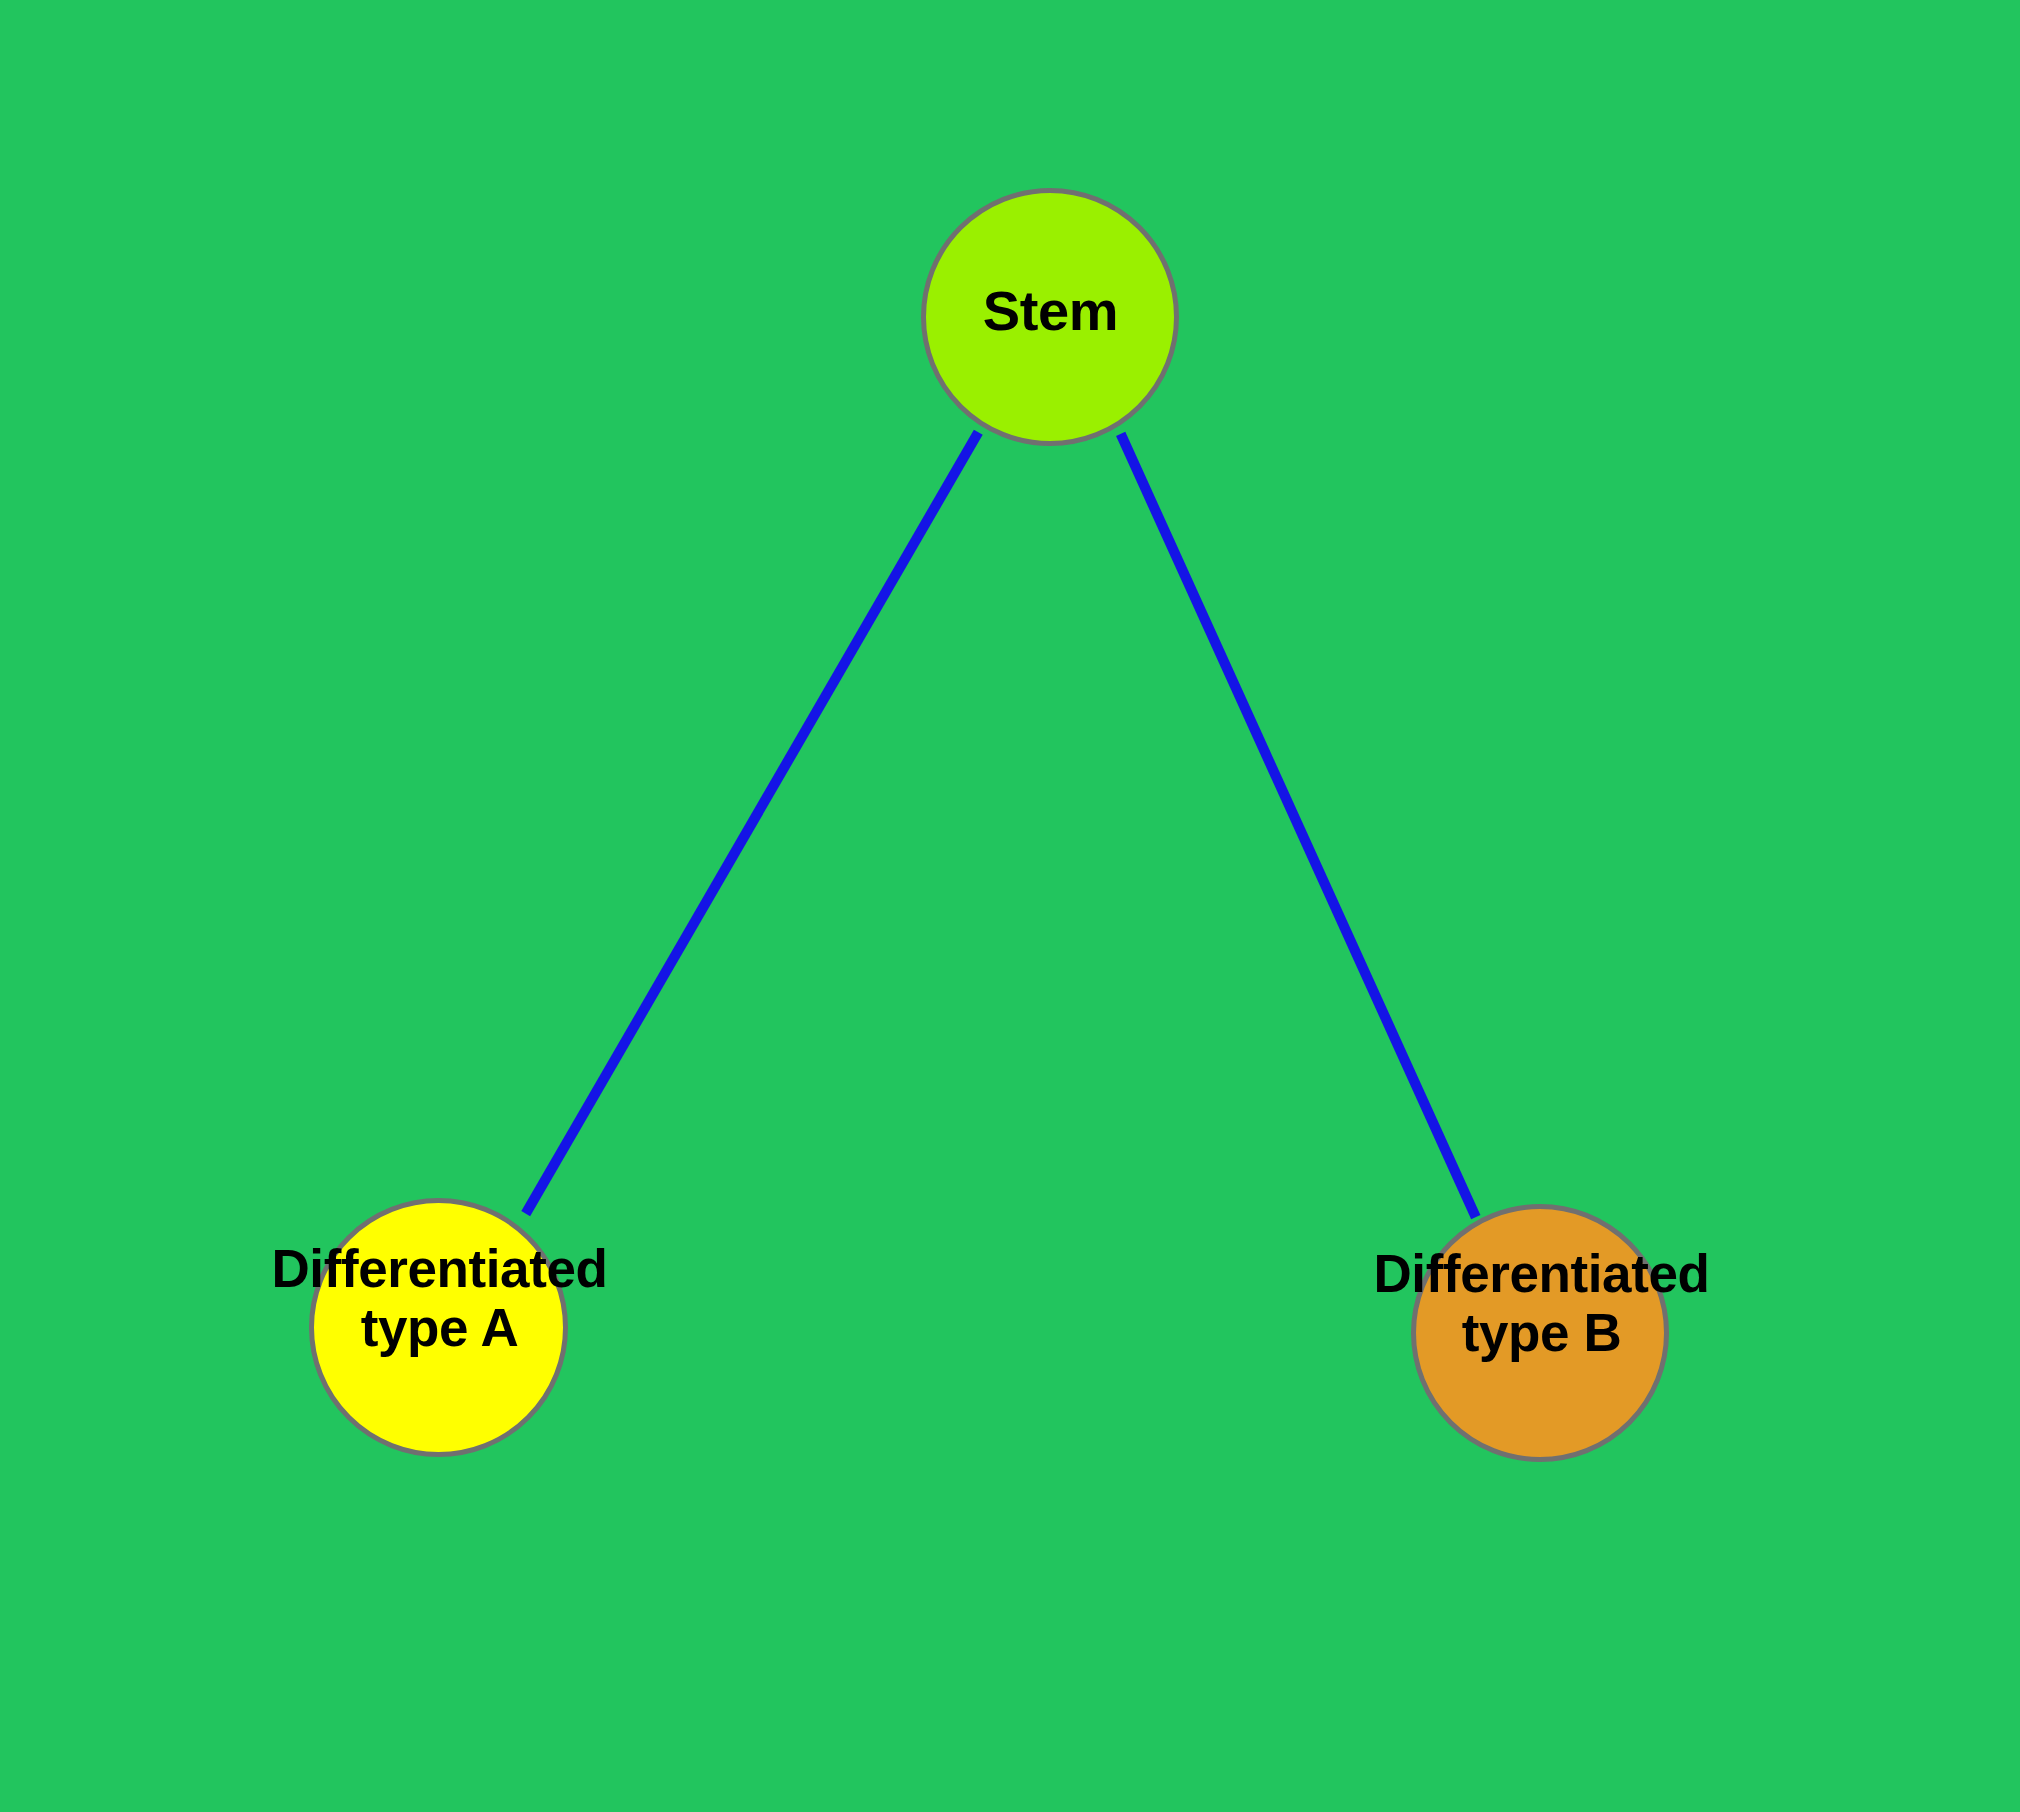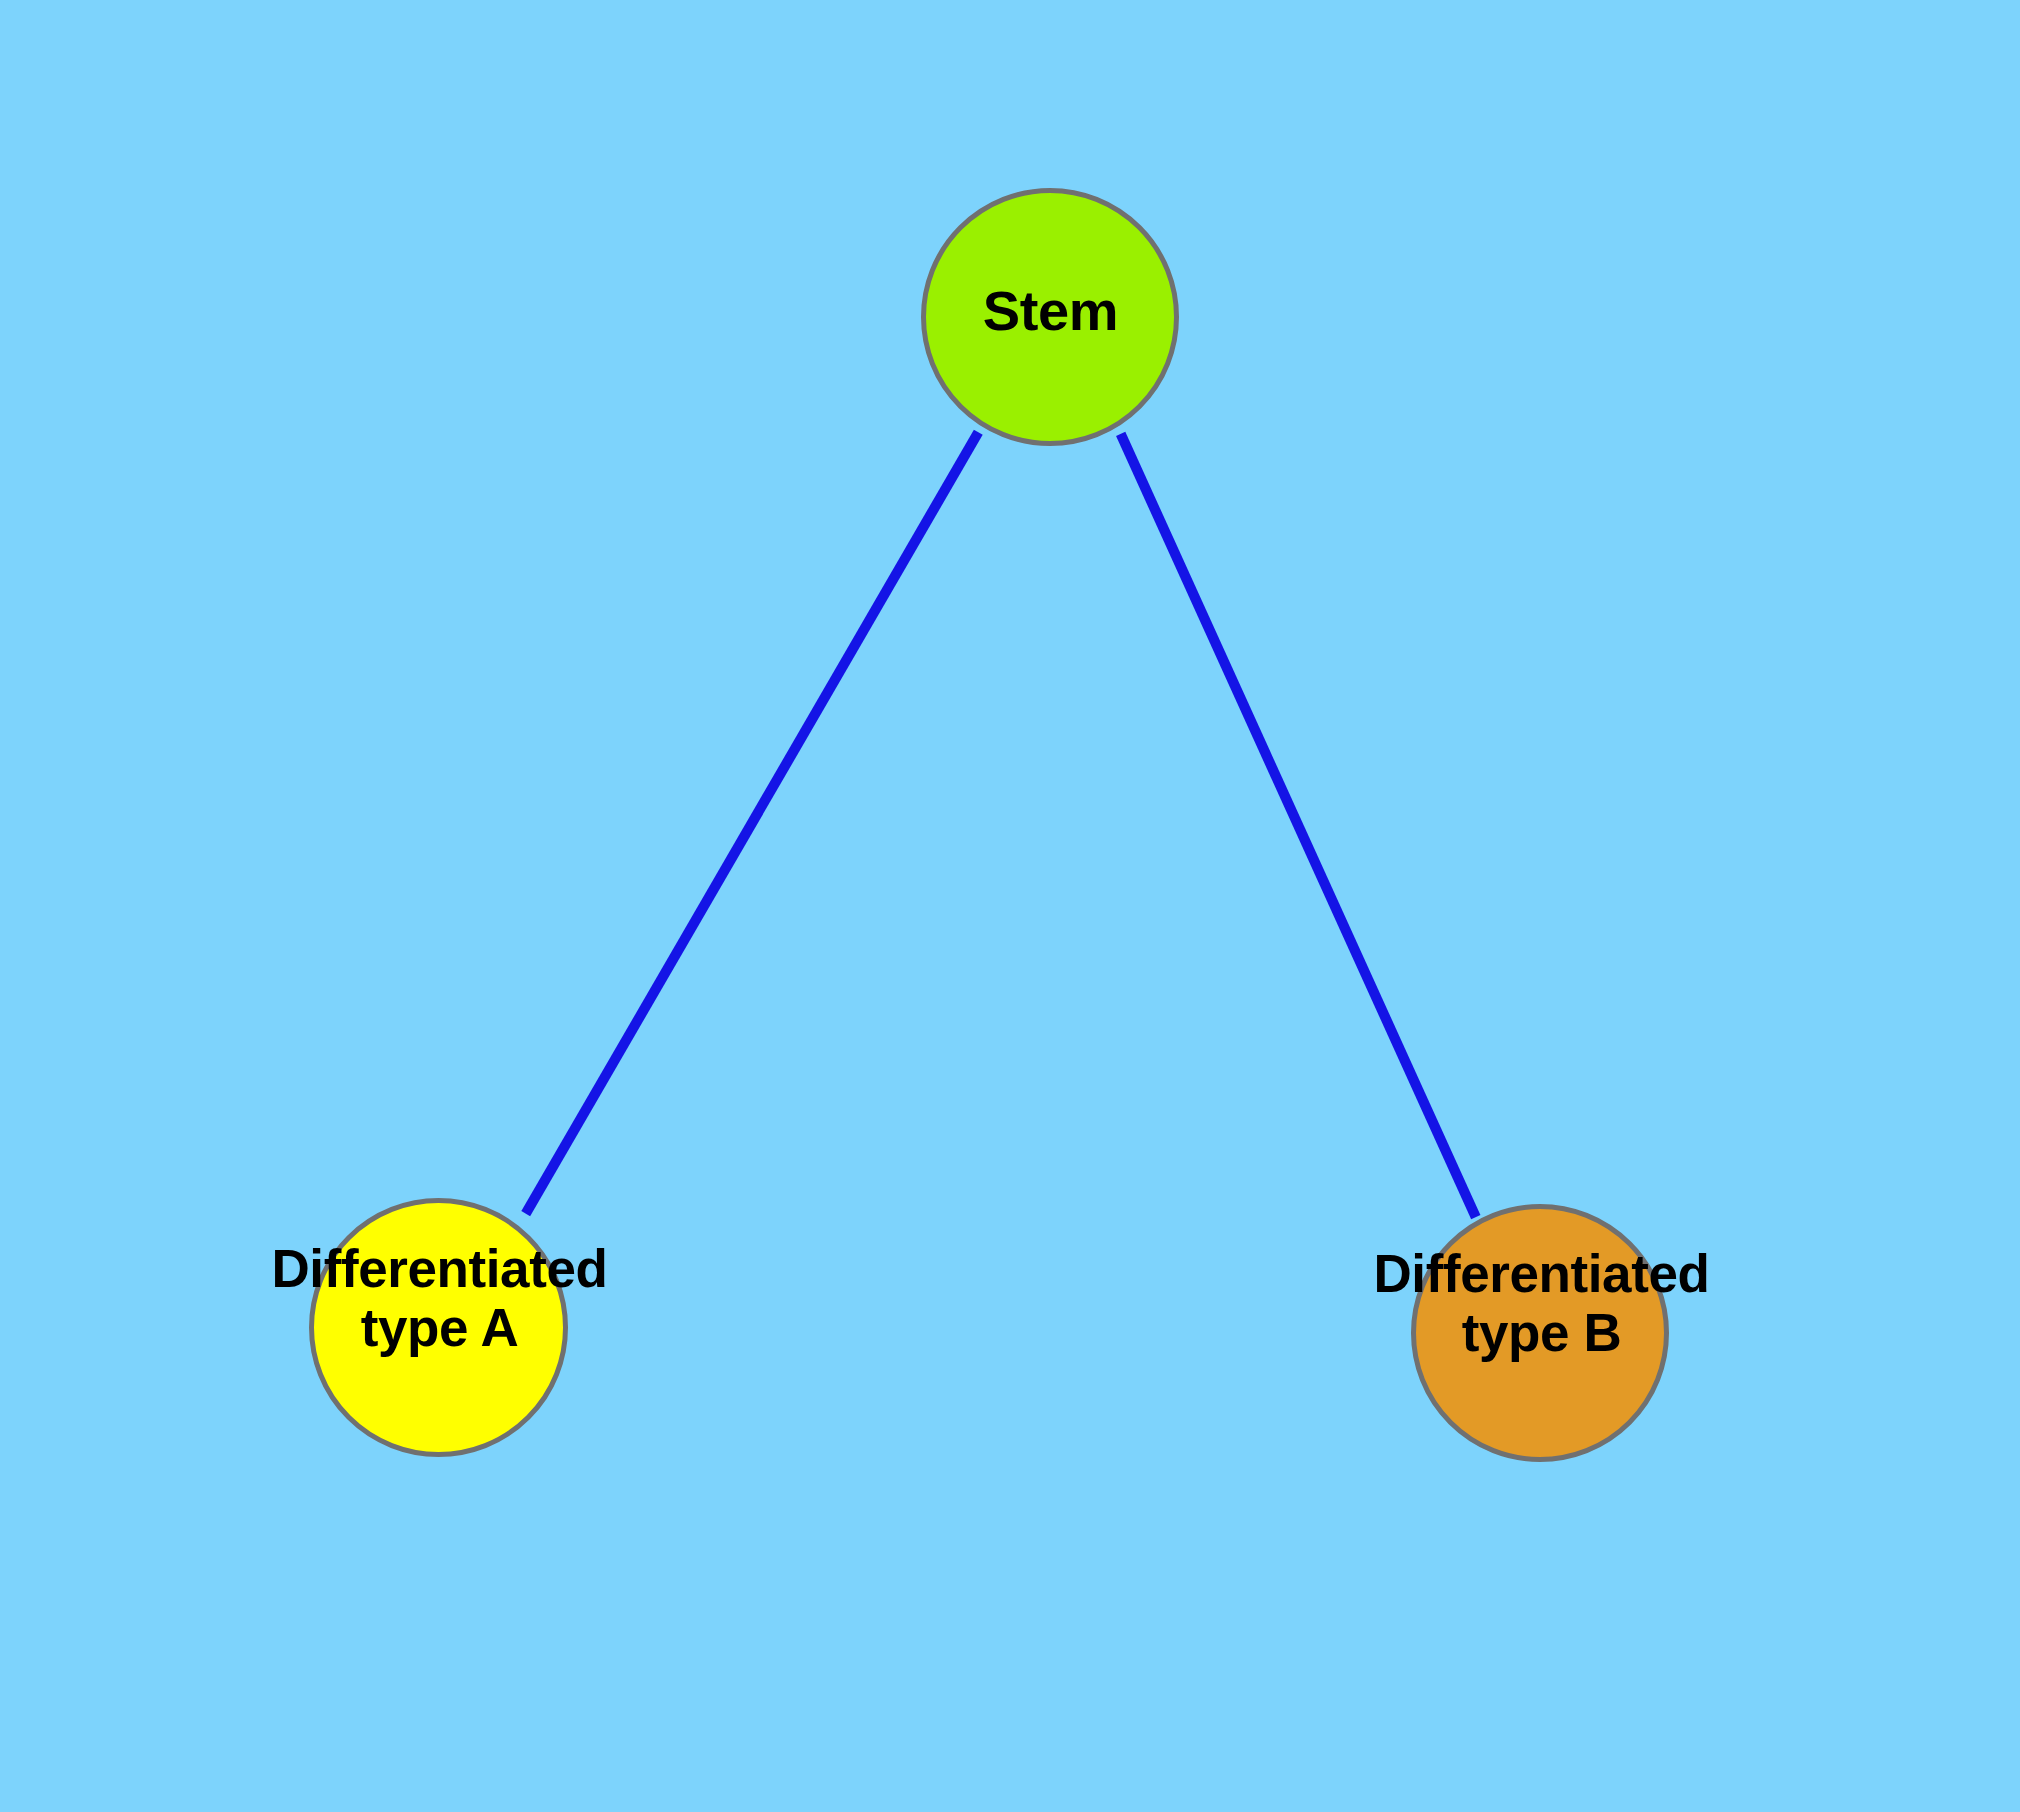--- a/index.html
+++ b/index.html
@@ -9,21 +9,21 @@
   body {
     width: 2021px;
     height: 1812px;
     overflow: hidden;
     font-family: "Liberation Sans", sans-serif;
   }
   #graph-canvas {
     position: relative;
     width: 2021px;
     height: 1812px;
-    background: #7dd3fc;
+    background: #22c55e;
   }
   #edge-layer {
     position: absolute;
     left: 0;
     top: 0;
     width: 2021px;
     height: 1812px;
   }
   .node {
     position: absolute;

